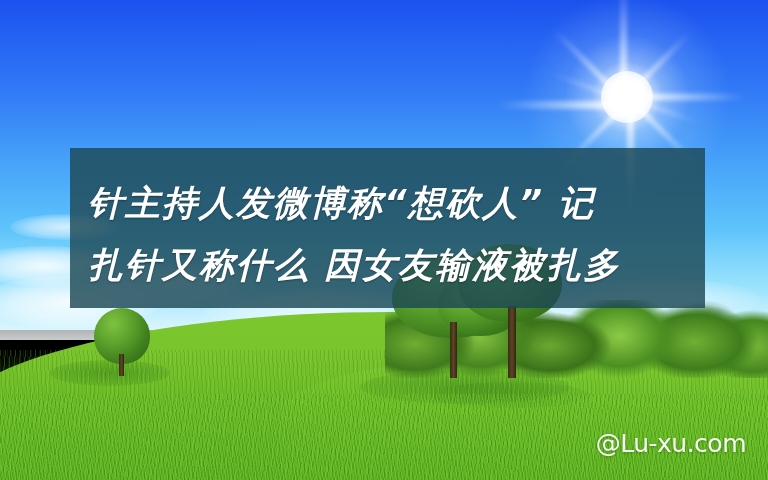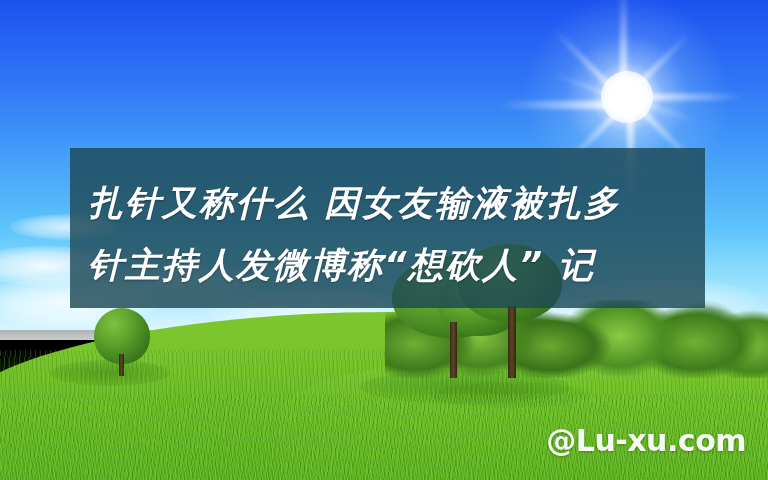--- a/index.html
+++ b/index.html
@@ -208,22 +208,22 @@
     white-space: nowrap;
     text-shadow: 0 1px 2px rgba(0,0,0,0.35);
   }
 
   
   .watermark {
     position: absolute;
     right: 22px; bottom: 22px;
     color: rgba(255,255,255,0.95);
     font-family: "DejaVu Sans", "Liberation Sans", sans-serif;
-    font-size: 30px;
-    font-weight: 700;
+    font-size: 25px;
+    font-weight: 400;
     letter-spacing: -0.5px;
     text-shadow: 0 1px 3px rgba(0,0,0,0.28);
   }
 </style>
 </head>
 <body>
 
 <div id="stage">
 
   <div class="sky"></div>
@@ -276,19 +276,19 @@
     <div class="canopy" style="left:0; top:0; width:120px; height:82px;"></div>
     <div class="canopy" style="left:46px; top:18px; width:84px; height:62px;"></div>
     <div class="trunk" style="left:58px; top:66px; width:7px; height:56px;"></div>
   </div>
   <div class="tree" style="left:458px; top:244px; width:110px; height:134px;">
     <div class="canopy" style="left:0; top:0; width:104px; height:78px;"></div>
     <div class="trunk" style="left:50px; top:62px; width:8px; height:72px;"></div>
   </div>
 
   <div class="headline-band">
+    <div class="headline-line">针主持人发微博称“想砍人” 记</div>
     <div class="headline-line">扎针又称什么 因女友输液被扎多</div>
-    <div class="headline-line">针主持人发微博称“想砍人” 记</div>
   </div>
 
   <div class="watermark">@Lu-xu.com</div>
 
 </div>
 
 </body></html>

